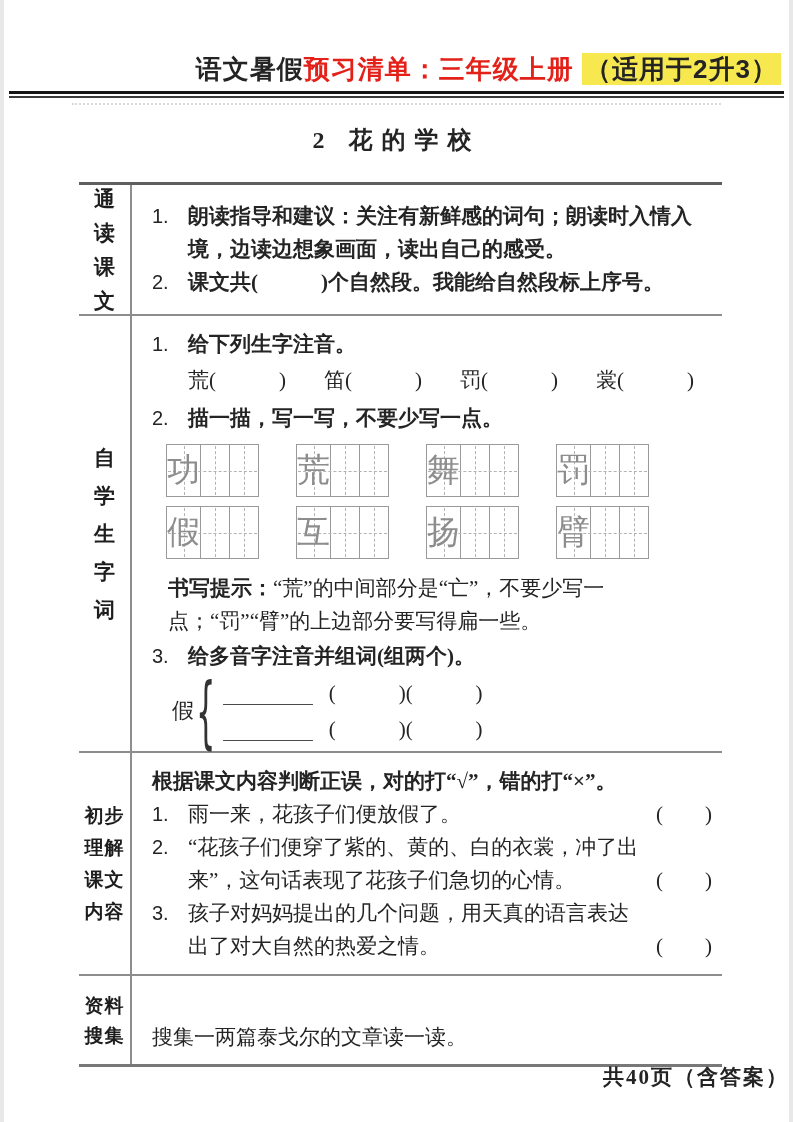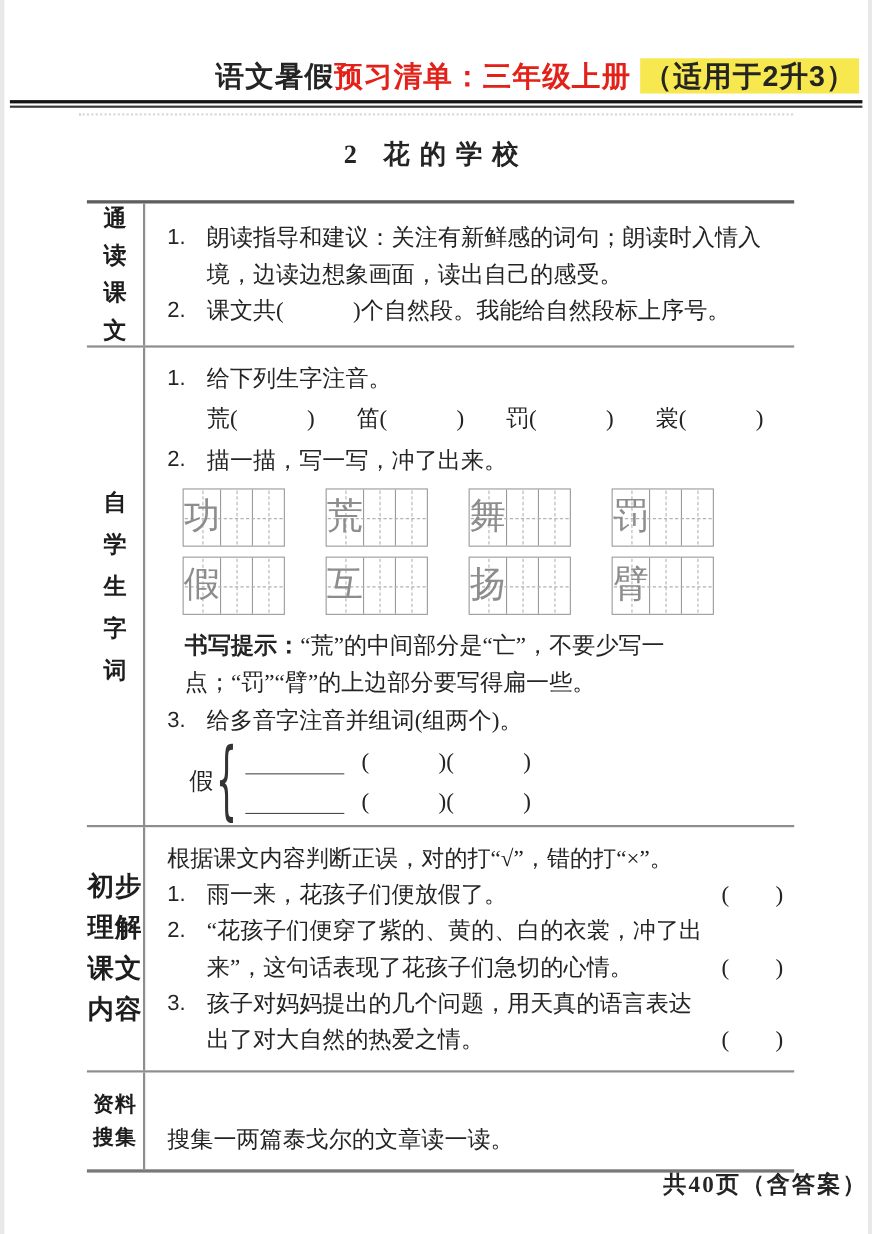--- a/index.html
+++ b/index.html
@@ -37,36 +37,36 @@
   }
   .trow { display:flex; border-bottom:2px solid #8d8d8d; }
   .trow:last-child { border-bottom:none; }
   .th {
     flex:0 0 53px; width:53px; border-right:2px solid #8d8d8d;
     display:flex; flex-direction:column; align-items:center; justify-content:center;
     font-family:"Liberation Sans","DejaVu Sans",sans-serif;
     font-weight:bold; font-size:21px; line-height:1; color:#1d1d1d;
   }
   .th-r1 { gap:13px; } .th-r2 { gap:17px; }
-  .th-r3 { gap:13px; font-size:24px; letter-spacing:1px; }
+  .th-r3 { gap:13px; font-size:19px; letter-spacing:1px; }
   .th-r4 { gap:11px; font-size:19px; letter-spacing:1px; }
   .td {
     flex:1; padding:12px 10px 10px 20px;
     font-size:21px; line-height:33px;
   }
   .td-r1 { min-height:129px; padding-top:15px; }
   .td-r2 { min-height:400px; }
   .td-r3 { min-height:221px; }
   .td-r4 { min-height:88px; display:flex; align-items:flex-end; }
   .item, .q { display:flex; align-items:flex-start; }
   .num {
     flex:0 0 36px; font-family:"Liberation Sans","DejaVu Sans",sans-serif;
     font-size:20px; line-height:33px;
   }
-  .itext { flex:1; }
+  .itext { flex:1;font-weight:bold; }
   
   .pinyin-line {
     display:flex; justify-content:space-between;
     margin:3px 0 5px 36px; width:506px;
   }
   
   .gridrow { display:flex; gap:37px; margin:9px 0 0 14px; }
   .gbox {
     position:relative; width:93px; height:53px;
     border:1.5px solid #9a9a9a; display:flex; background:#fff;
@@ -156,21 +156,21 @@
           <span class="itext">给下列生字注音。</span>
         </div>
         <div class="pinyin-line" id="pinyin-line">
             <span>荒(　　　)</span>
             <span>笛(　　　)</span>
             <span>罚(　　　)</span>
             <span>裳(　　　)</span>
           </div>
         <div class="item">
           <span class="num">2.</span>
-          <span class="itext">描一描，写一写，冲了出来。</span>
+          <span class="itext">描一描，写一写，不要少写一点。</span>
         </div>
         <div id="grids">
             <div class="gridrow">
               <div class="gbox">
                 <div class="gcell">
                   <span class="gchar">功</span>
                 </div>
                 <div class="gcell"></div>
                 <div class="gcell"></div>
               </div>

